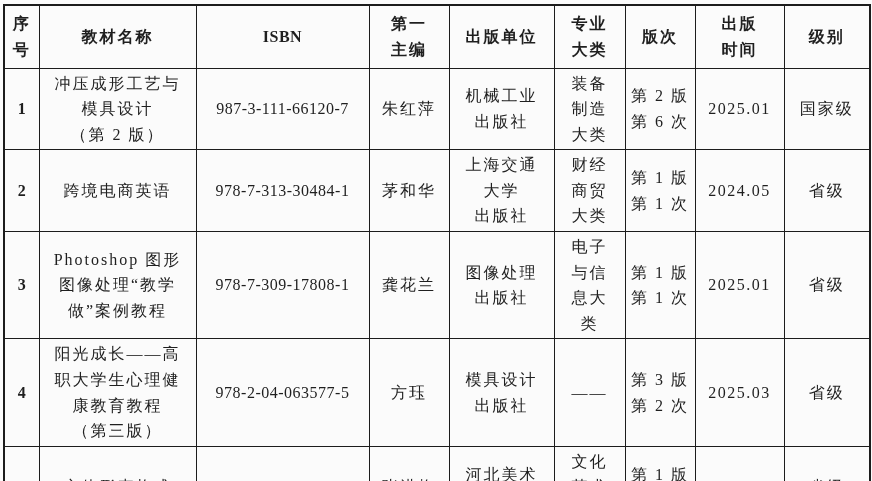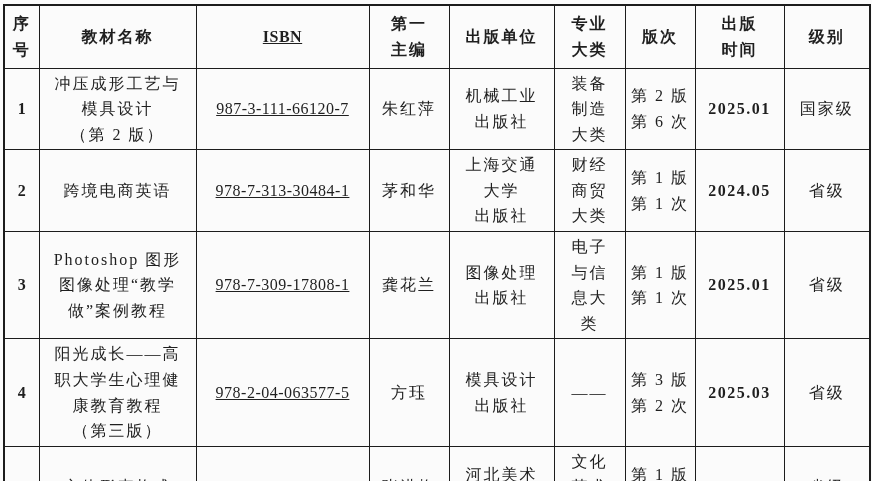--- a/index.html
+++ b/index.html
@@ -36,25 +36,23 @@
     padding: 2px 4px;
     overflow: hidden;
   }
   .doc-table th {
     font-weight: bold;
     letter-spacing: 2px;
   }
   .doc-table td.col-isbn,
   .doc-table th.col-isbn {
     letter-spacing: 0.5px;
-    text-decoration: underline;
   }
   .doc-table td.col-date {
     letter-spacing: 1.5px;
-    font-weight: bold;
   }
   .doc-table td.col-index {
     font-weight: bold;
     letter-spacing: 0;
   }
   
   tr.hrow   { height: 63px; }
   tr.row-0  { height: 75px; }
   tr.row-1  { height: 70px; }
   tr.row-2  { height: 98px; }

